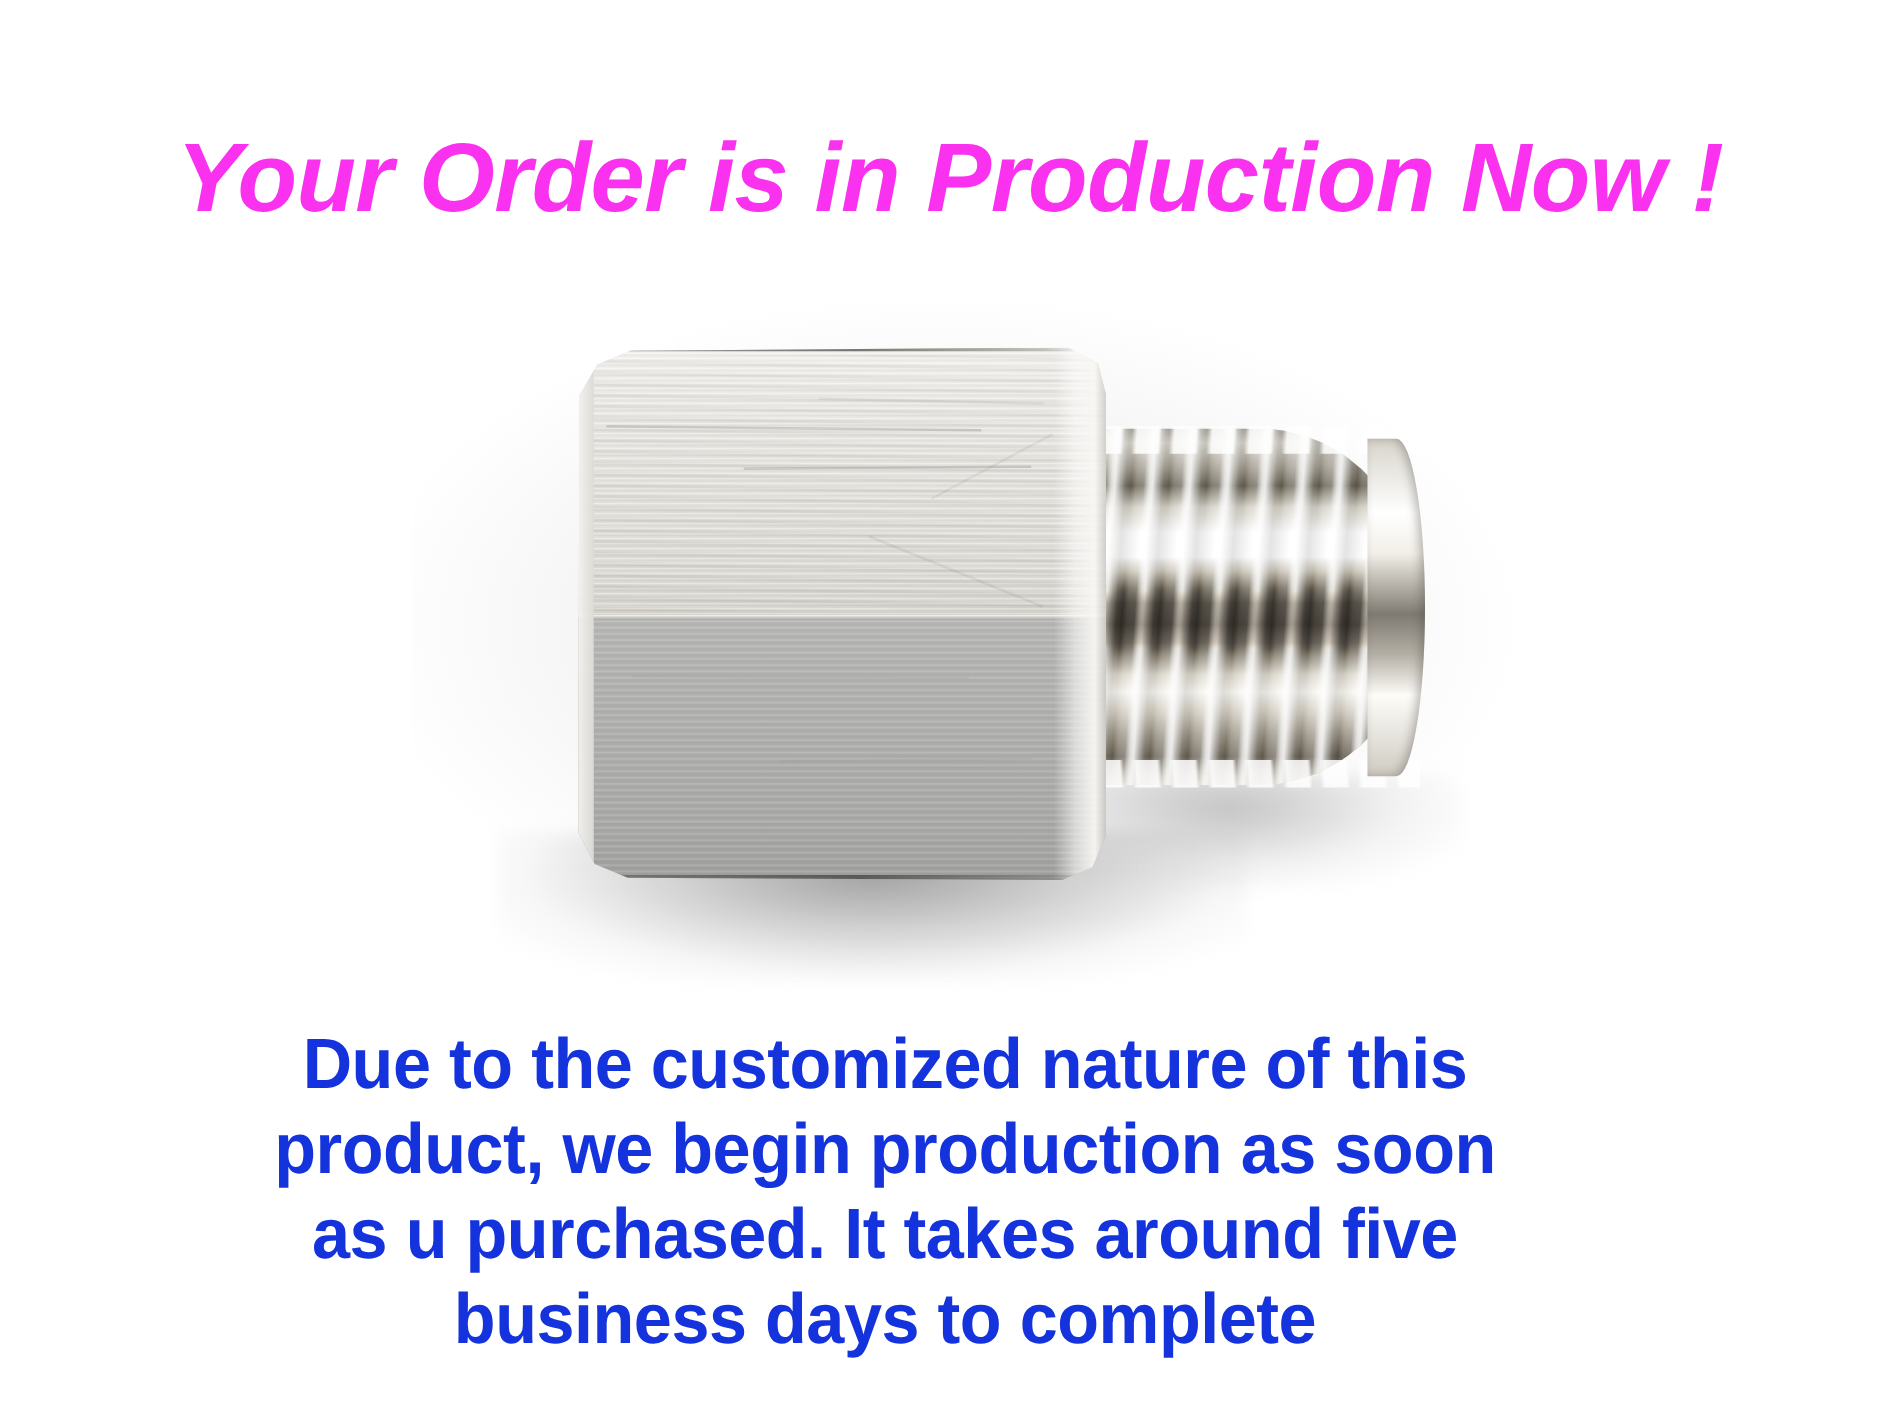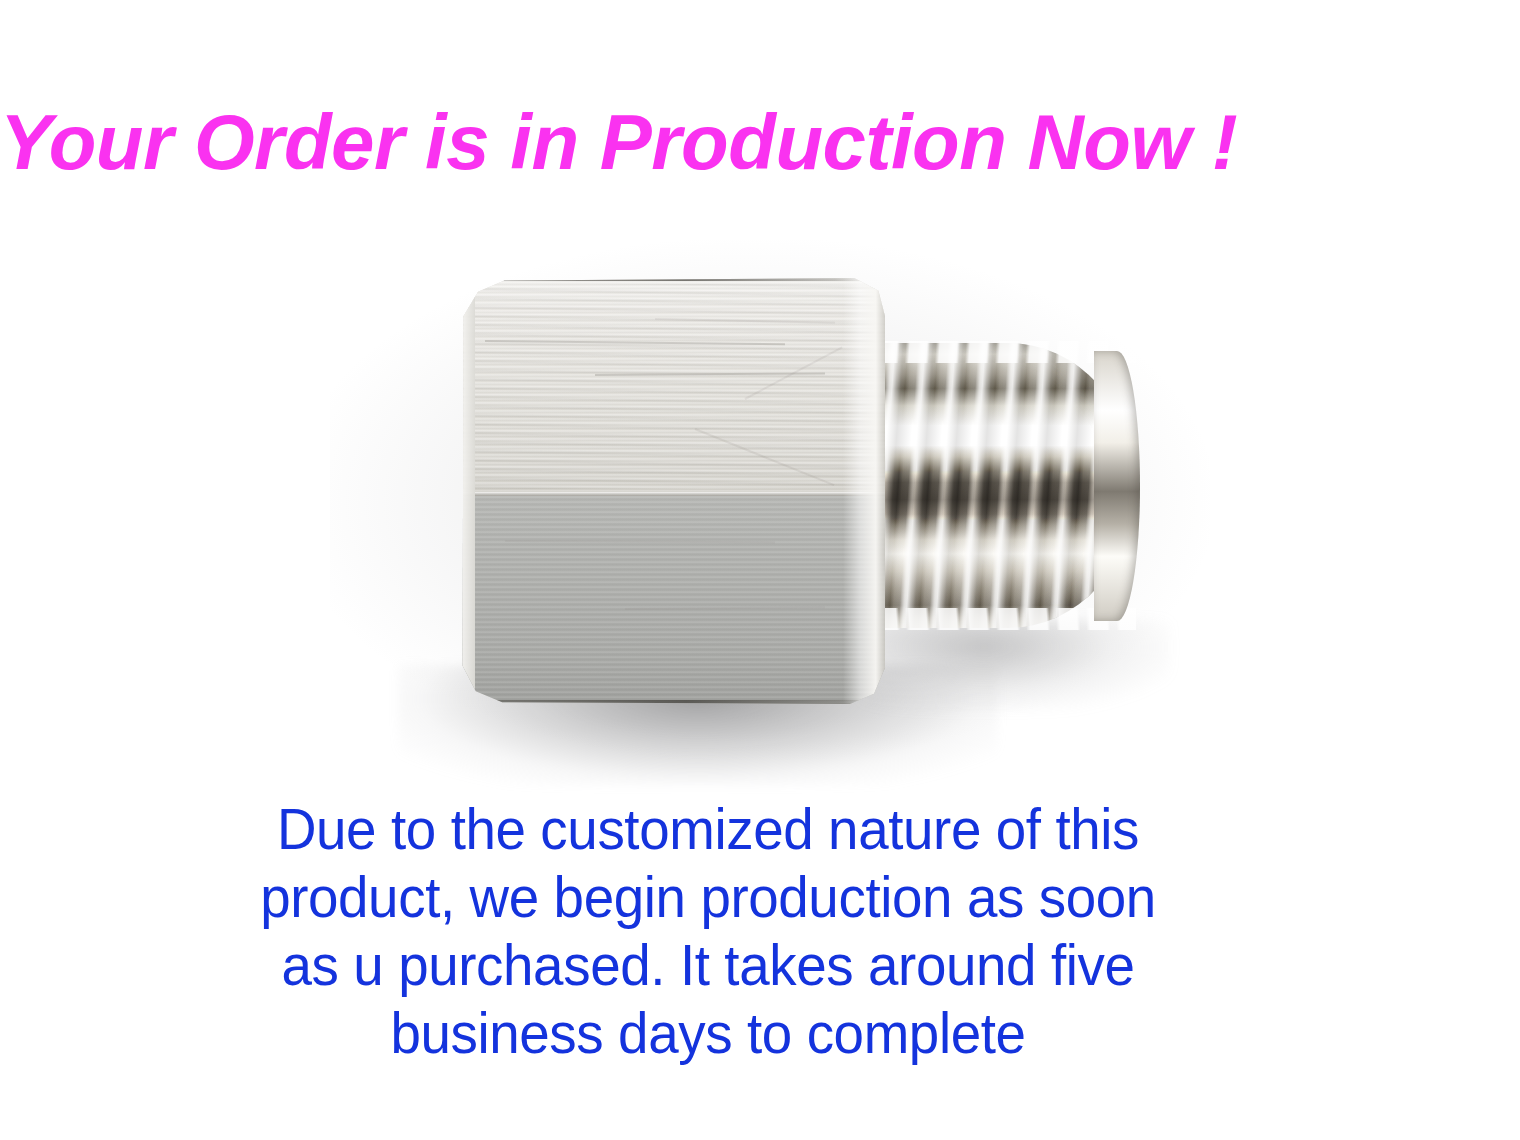--- a/index.html
+++ b/index.html
@@ -18,21 +18,21 @@
     background: #ffffff;
     overflow: hidden;
   }
 
   
   .headline {
     position: absolute;
     left: 0;
     top: 90px;
     width: 1520px;
-    text-align: left;
+    text-align: center;
     font-family: "Liberation Sans", sans-serif;
     font-weight: bold;
     font-style: italic;
     font-size: 78px;
     line-height: 104px;
     letter-spacing: -0.5px;
     color: #fa32f0;
     white-space: nowrap;
   }
 
@@ -338,26 +338,26 @@
   .scratch {
     position: absolute;
     background: rgba(128,126,120,0.30);
     transform-origin: left center;
   }
 
   
   .body-copy {
     position: absolute;
     left: 0;
-    top: 795px;
+    top: 817px;
     width: 1416px;
     text-align: center;
     color: #1433dd;
     font-family: "Liberation Sans", sans-serif;
-    font-weight: normal;
+    font-weight: bold;
     font-size: 57px;
     line-height: 68px;
     letter-spacing: -0.4px;
   }
   .body-copy .line {
     display: block;
     white-space: nowrap;
     transform: scaleX(0.96);
   }
 </style>

